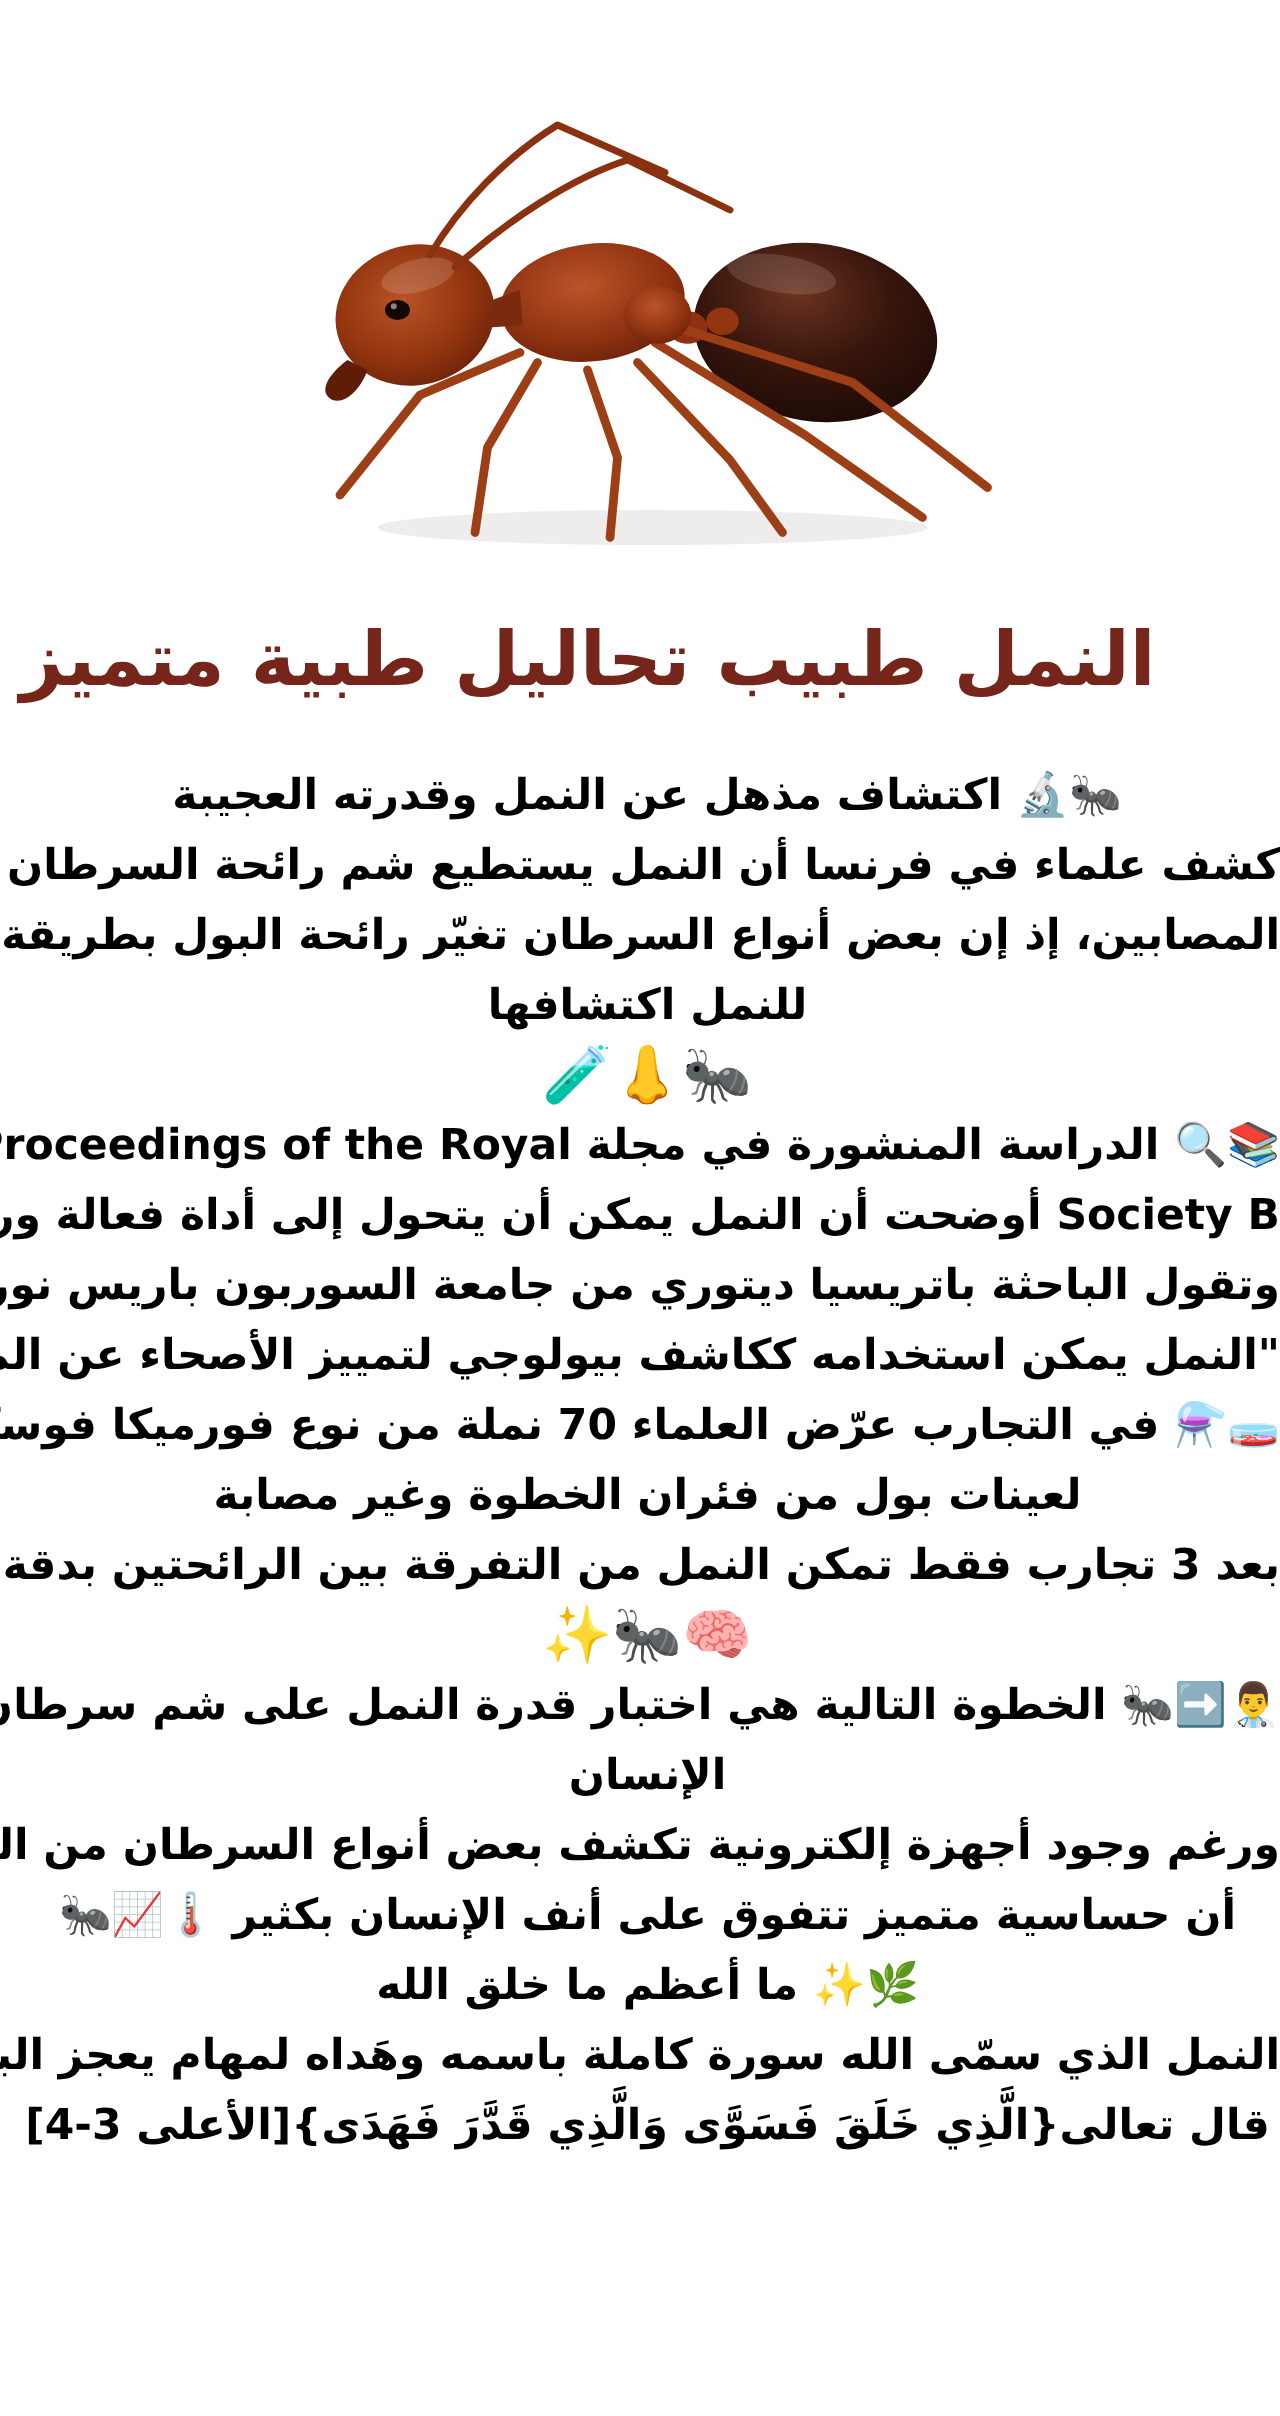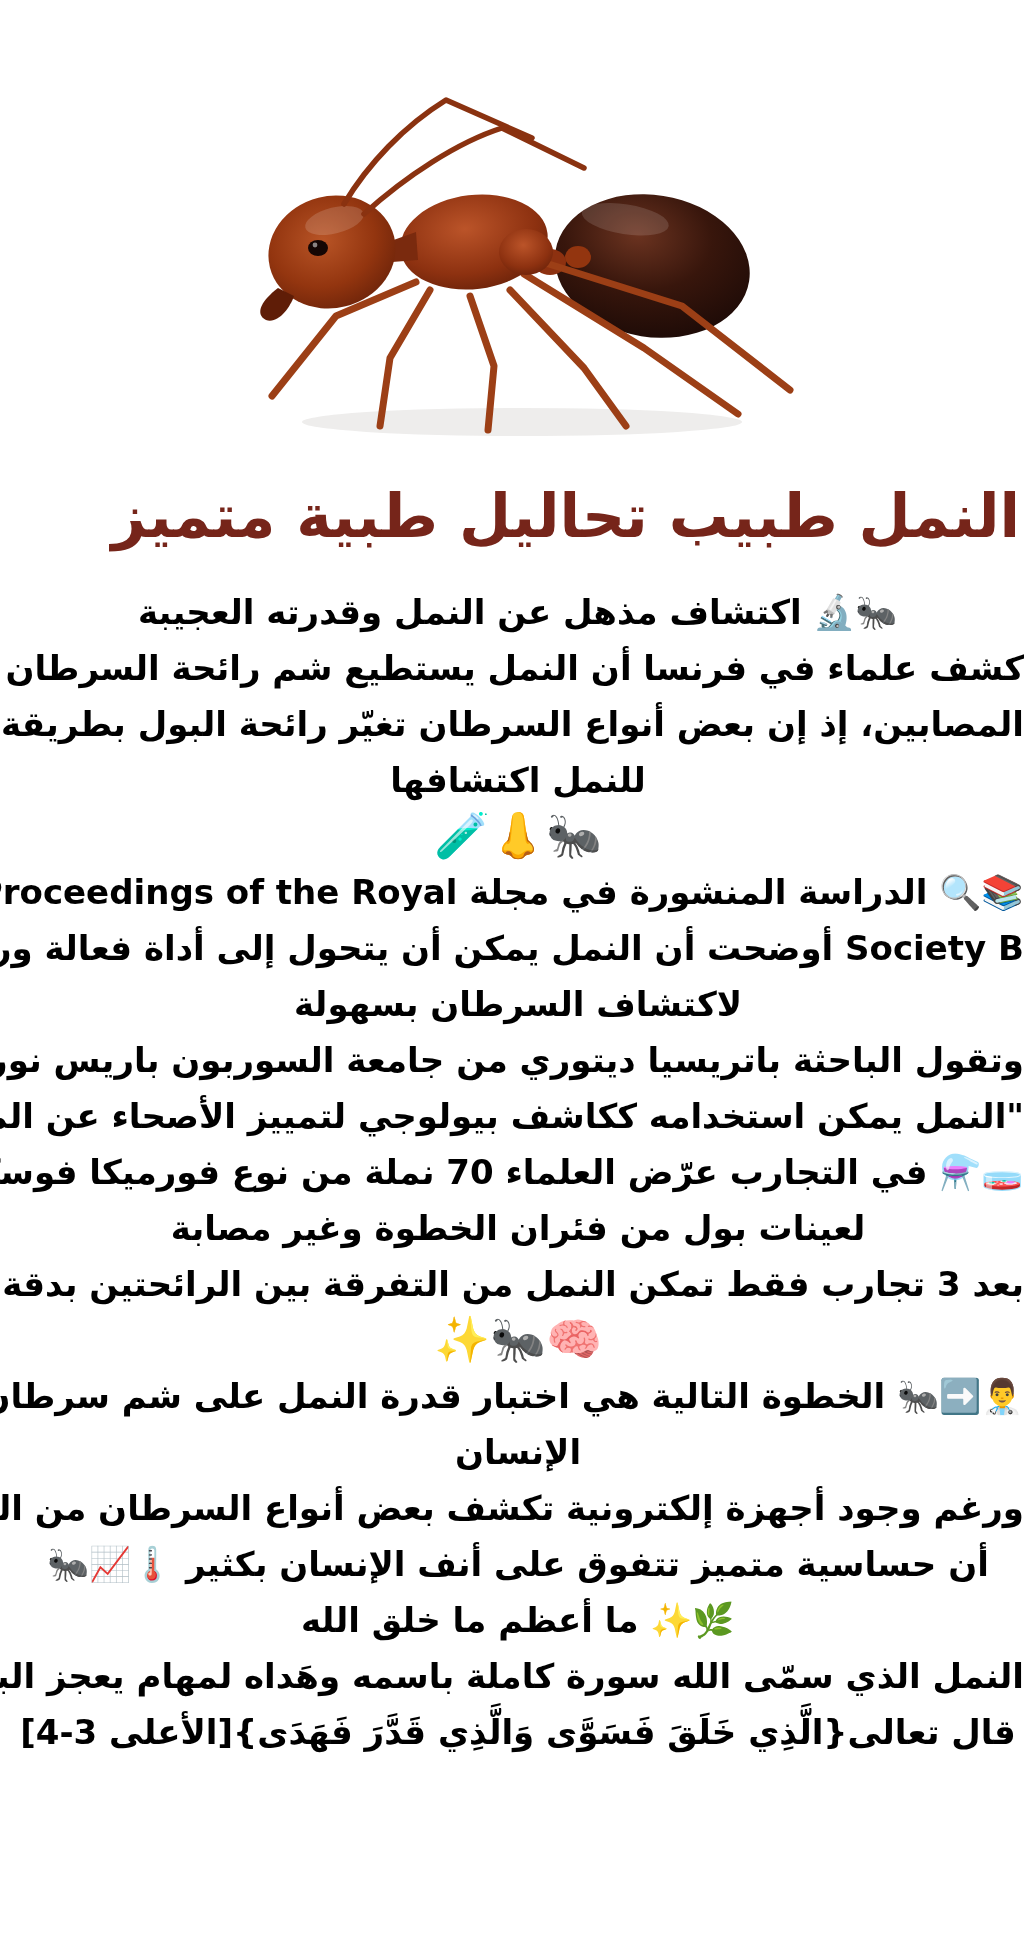--- a/index.html
+++ b/index.html
@@ -12,24 +12,24 @@
     font-family:"DejaVu Sans",sans-serif;
   }
   .hero{
     height:408px;
     padding-top:46px;
     display:flex;
     justify-content:center;
     align-items:flex-start;
   }
   .title{
-    margin:4px;
+    margin:16px;
     height:122px;
     line-height:116px;
-    text-align:right;
+    text-align:left;
     font-size:60px;
     font-weight:bold;
     font-family:"DejaVu Serif","DejaVu Sans",serif;
   }
   .body-text{
     direction:rtl;
     text-align:center;
     font-weight:bold;
     font-size:34px;
     color:#000;
@@ -113,21 +113,20 @@
   <h1 class="title" style="color: rgb(118, 37, 26);">النمل طبيب تحاليل طبية متميز</h1>
 
   <div class="body-text" dir="rtl" style="color: rgb(0, 0, 0);">
     <div class="line">🐜🔬 اكتشاف مذهل عن النمل وقدرته العجيبة</div>
     <div class="line">كشف علماء في فرنسا أن النمل يستطيع شم رائحة السرطان في بول</div>
     <div class="line">المصابين، إذ إن بعض أنواع السرطان تغيّر رائحة البول بطريقة يمكن</div>
     <div class="line">للنمل اكتشافها</div>
     <div class="line emoji-line">🐜👃🧪</div>
     <div class="line">📚🔍 الدراسة المنشورة في مجلة Proceedings of the Royal</div>
     <div class="line">Society B أوضحت أن النمل يمكن أن يتحول إلى أداة فعالة ورخيصة</div>
-    <div class="line">لاكتشاف السرطان بسهولة</div>
     <div class="line">وتقول الباحثة باتريسيا ديتوري من جامعة السوربون باريس نورد</div>
     <div class="line">"النمل يمكن استخدامه ككاشف بيولوجي لتمييز الأصحاء عن المصابين</div>
     <div class="line">🧫⚗️ في التجارب عرّض العلماء 70 نملة من نوع فورميكا فوسكا</div>
     <div class="line">لعينات بول من فئران الخطوة وغير مصابة</div>
     <div class="line">بعد 3 تجارب فقط تمكن النمل من التفرقة بين الرائحتين بدقة مدهشة</div>
     <div class="line emoji-line">🧠🐜✨</div>
     <div class="line">👨‍⚕️➡️🐜 الخطوة التالية هي اختبار قدرة النمل على شم سرطان</div>
     <div class="line">الإنسان</div>
     <div class="line">ورغم وجود أجهزة إلكترونية تكشف بعض أنواع السرطان من البول إلا</div>
     <div class="line">أن حساسية متميز تتفوق على أنف الإنسان بكثير 🌡️📈🐜</div>

